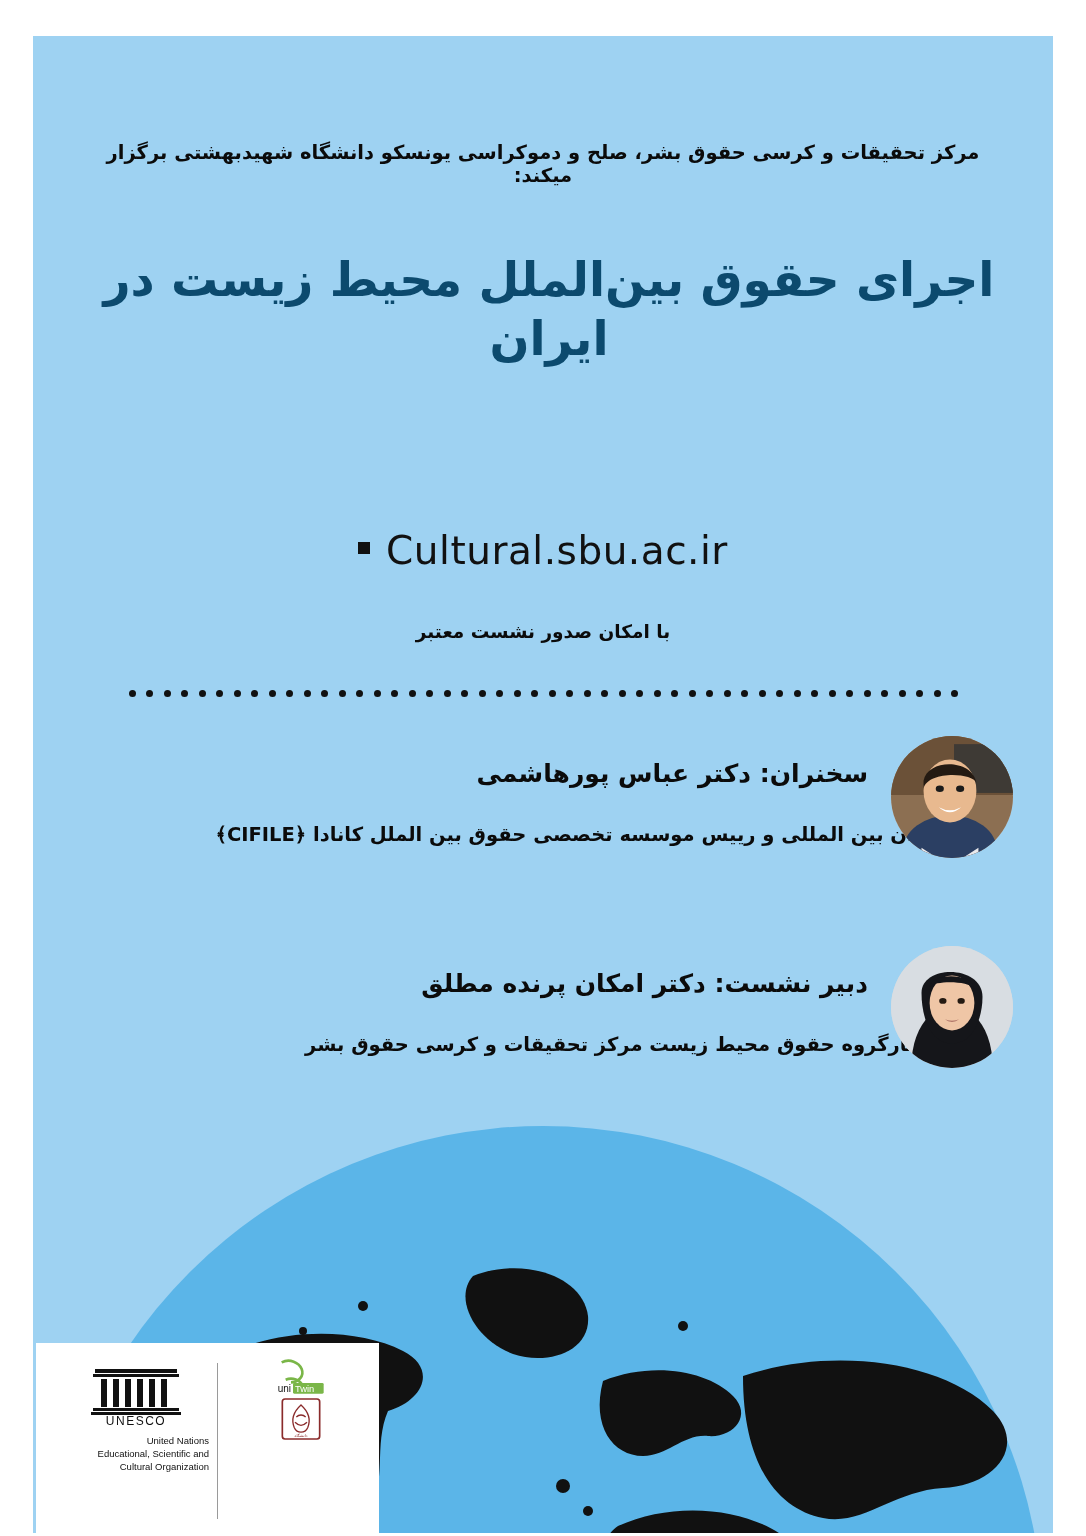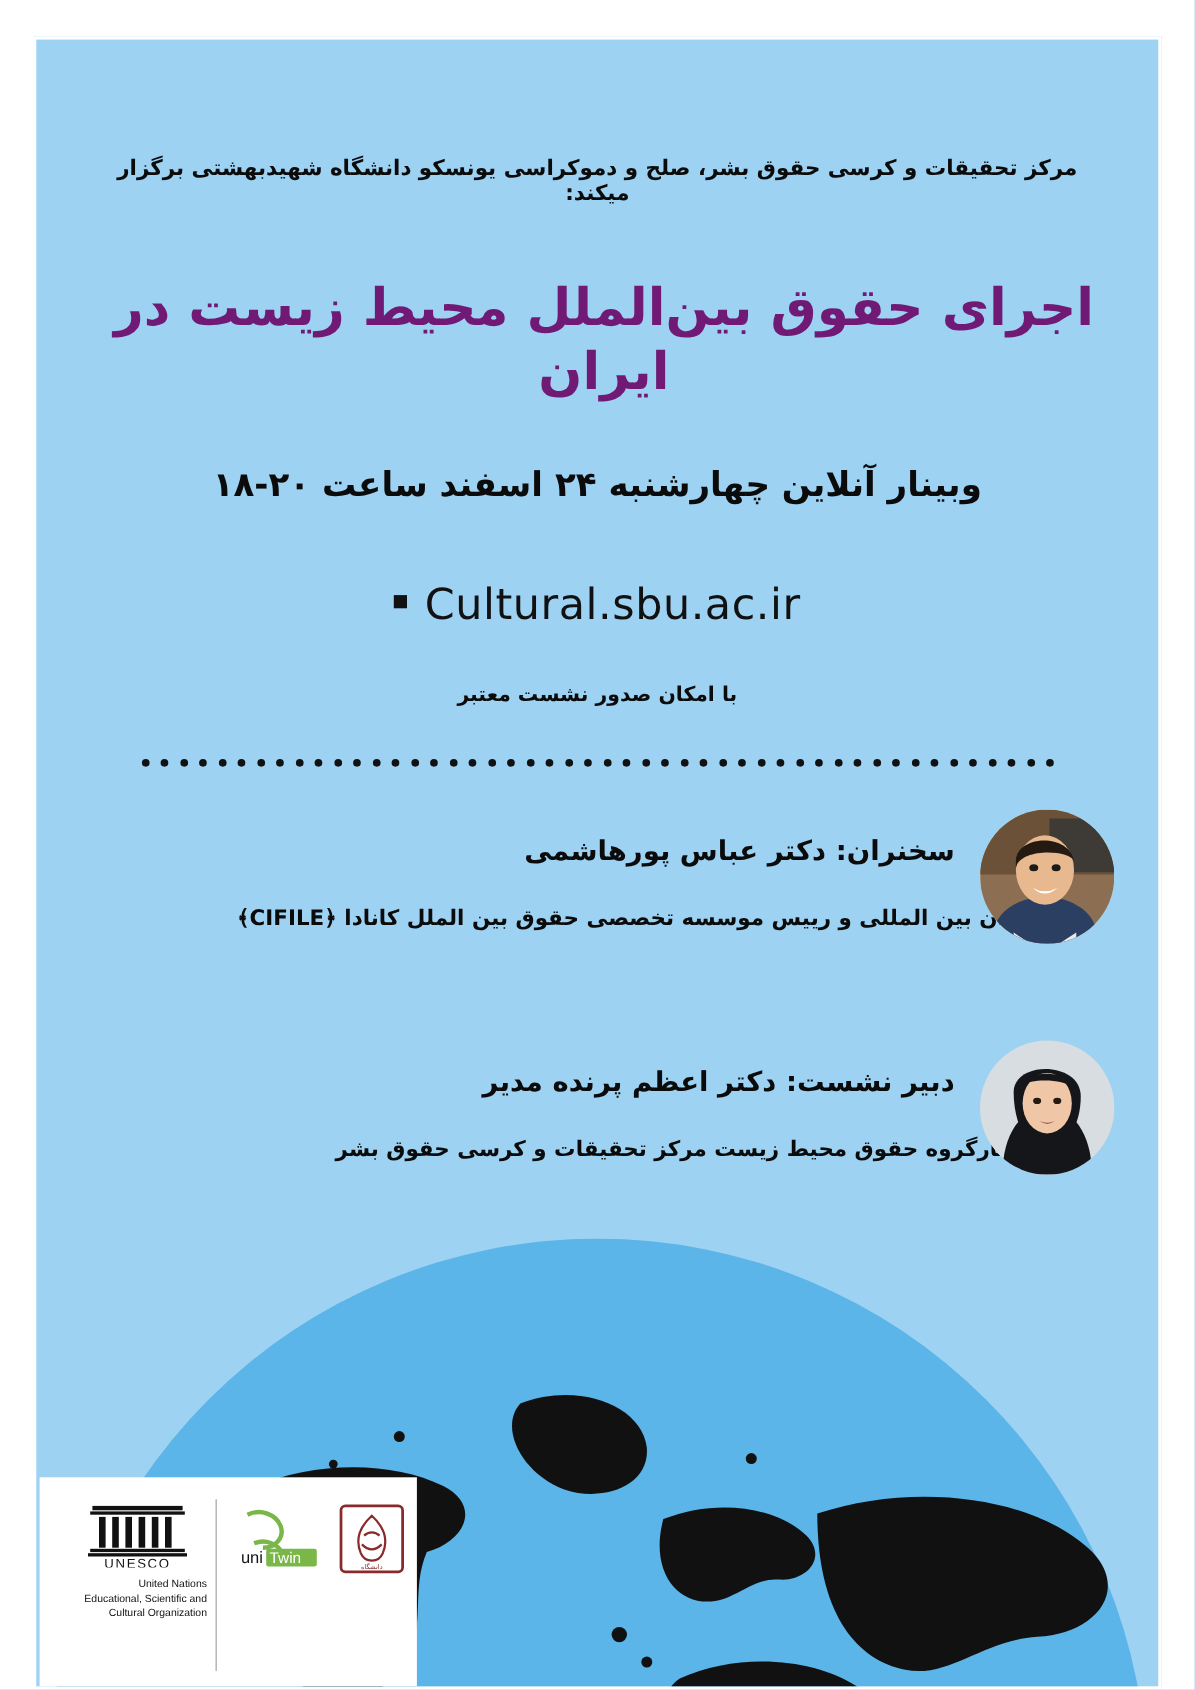--- a/index.html
+++ b/index.html
@@ -74,21 +74,21 @@
     letter-spacing: -0.2px;
   }
   .main-title {
     position: absolute;
     top: 215px;
     right: 28px;
     left: 40px;
     text-align: center;
     font-size: 47px;
     font-weight: bold;
-    color: #701a75;
+    color: #0c4a6e;
     line-height: 1.25;
   }
   .subtitle {
     position: absolute;
     top: 385px;
     right: 60px;
     left: 60px;
     text-align: center;
     font-size: 31px;
     font-weight: bold;
@@ -225,22 +225,22 @@
     margin-top: 10px;
     font-size: 9.5px;
     line-height: 1.35;
     color: #111;
     text-align: right;
     font-family: Liberation Sans, sans-serif;
   }
   .chair-logos {
     display: flex;
     align-items: center;
-    gap: 10px;
     height: 84px;
+    flex-direction: column;
   }
   .chair-caption {
     margin-top: 12px;
     font-size: 9.3px;
     line-height: 1.45;
     color: #111;
     text-align: left;
     font-family: "Liberation Sans", sans-serif;
   }
 </style>
@@ -298,21 +298,20 @@
             <circle cx="740" cy="820" r="4"></circle>
           </g>
         </svg>
       </div>
     </div>
 
     <div class="host-line">مرکز تحقیقات و کرسی حقوق بشر، صلح و دموکراسی یونسکو دانشگاه شهیدبهشتی برگزار میکند:</div>
 
     <div class="main-title">اجرای حقوق بین‌الملل محیط زیست در ایران</div>
 
-    <div class="subtitle">وبینار آنلاین   چهارشنبه ۲۴ اسفند   ساعت  ۲۰-۱۸</div>
 
     <div class="link-row">
       <span class="link-bullet"></span><span class="link-text">Cultural.sbu.ac.ir</span>
     </div>
 
     <div class="cert-line">با امکان صدور نشست معتبر</div>
 
     <div class="dotted-sep">
       <i></i>
         <i></i>
@@ -394,21 +393,21 @@
           <path d="M20 120 C20 82, 38 60, 60 60 C82 60, 100 82, 100 120 Z" fill="#15161a"></path>
           <path d="M30 46 C30 18, 90 18, 90 50 C90 72, 80 96, 60 96 C40 96, 30 72, 30 46 Z" fill="#15161a"></path>
           <ellipse cx="60" cy="56" rx="22" ry="27" fill="#efc6a6"></ellipse>
           <path d="M38 40 C40 26, 80 26, 82 42 C76 34, 44 34, 38 40 Z" fill="#15161a"></path>
           <ellipse cx="51" cy="54" rx="3.6" ry="2.8" fill="#241a12"></ellipse>
           <ellipse cx="69" cy="54" rx="3.6" ry="2.8" fill="#241a12"></ellipse>
           <path d="M53 72 Q60 77 67 72 Q60 75 53 72 Z" fill="#9a5b55"></path>
         </svg>
       </div>
       <div class="person-text">
-        <div class="person-name">دبیر نشست: دکتر اعظم پرنده مدیر</div>
+        <div class="person-name">دبیر نشست: دکتر امکان پرنده مطلق</div>
         <div class="person-role">مدیر کارگروه حقوق محیط زیست مرکز تحقیقات و کرسی حقوق بشر</div>
       </div>
     </div>
 
     <div class="logo-panel">
 
       <div class="logo-col unesco">
         <svg class="unesco-mark" width="110" height="62" viewBox="0 0 110 62">
           <g fill="#111111">
             <rect x="14" y="6" width="82" height="4"></rect>

